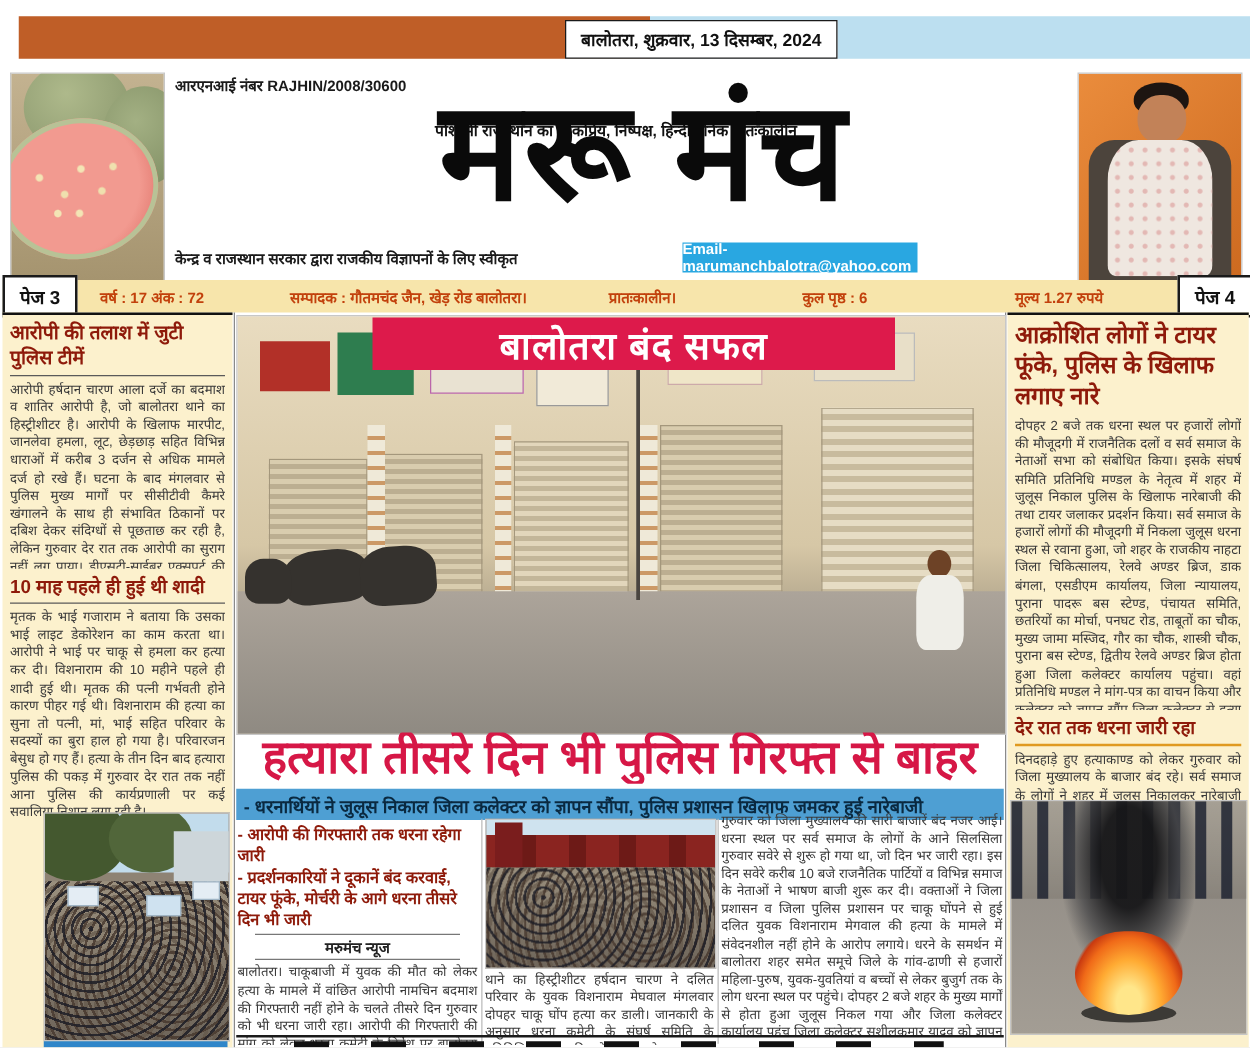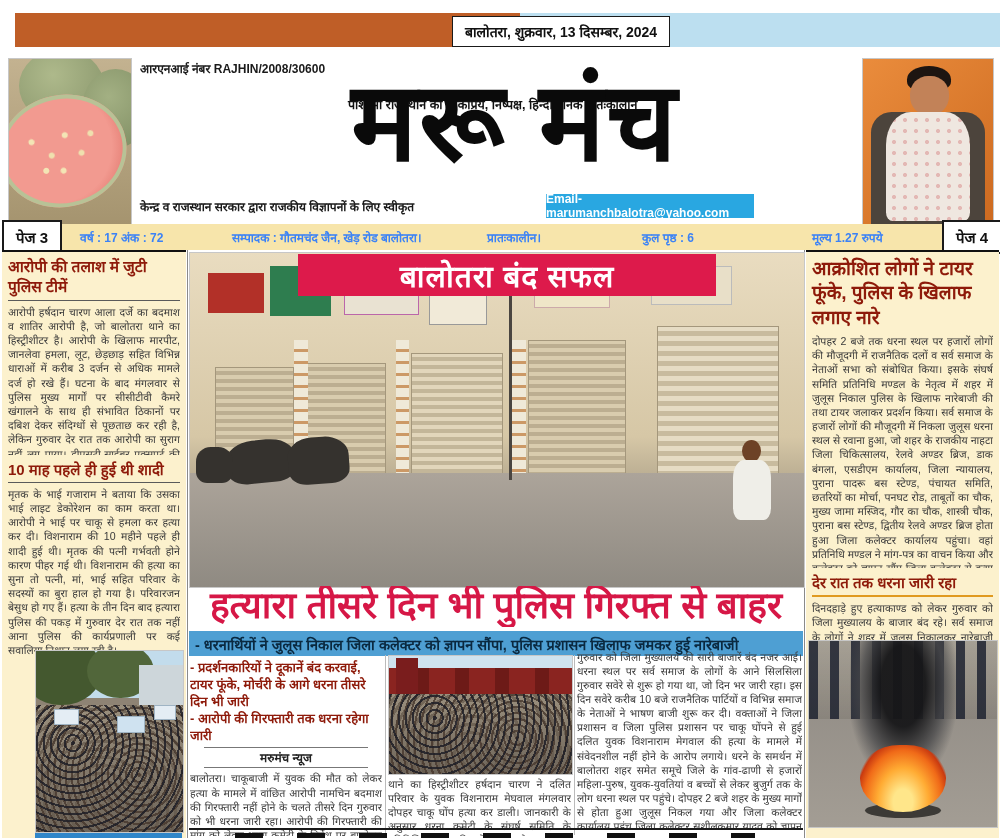--- a/index.html
+++ b/index.html
@@ -9,21 +9,21 @@
   .topbar-orange{position:absolute;left:15px;top:13px;width:505px;height:34px;background:#bf5e27;}
   .topbar-blue{position:absolute;left:520px;top:13px;width:480px;height:34px;background:#bcdff0;}
   .datebox{position:absolute;left:452px;top:16px;width:216px;height:29px;background:#fff;border:1px solid #1a1a1a;
            display:flex;align-items:center;justify-content:center;font-weight:bold;font-size:14px;color:#111;}
   
   .rni{position:absolute;left:140px;top:60px;font-size:12px;font-weight:bold;color:#1a1a1a;}
   .tagline{position:absolute;left:348px;top:62px;font-size:12.5px;font-weight:bold;color:#111;margin-top:34px;}
   .masthead{position:absolute;left:145px;top:48px;width:740px;text-align:center;font-size:110px;line-height:1.35;
             font-weight:900;color:#0a0a0a;letter-spacing:2px;white-space:nowrap;}
   .approval{position:absolute;left:140px;top:198px;font-size:12px;font-weight:bold;color:#1a1a1a;}
-  .emailbar{position:absolute;left:546px;top:194px;width:208px;height:24px;background:#29a7e1;color:#fff;
+  .emailbar{position:absolute;left:546px;top:194px;width:188px;height:24px;background:#29a7e1;color:#fff;
             font-weight:bold;font-size:12px;display:flex;align-items:center;justify-content:center;}
   
   .photo{position:absolute;overflow:hidden;border:1px solid #c7c7c7;}
   .melon{left:8px;top:58px;width:122px;height:165px;background:linear-gradient(180deg,#c3b290,#a5946f);}
   .melon .back1{position:absolute;left:8%;top:-6%;width:70%;height:45%;border-radius:50%;background:radial-gradient(circle at 40% 35%,#aeb98b,#87946a);}
   .melon .back2{position:absolute;left:60%;top:6%;width:55%;height:48%;border-radius:50%;background:radial-gradient(circle at 40% 35%,#a3b083,#7c8a60);}
   .melon .cut{position:absolute;left:-8%;top:22%;width:105%;height:68%;border-radius:50%;transform:rotate(-12deg);
       background:radial-gradient(circle at 45% 45%,#f29a90 0 60%,#e47e74 78%,#9fae7e 79%);
       box-shadow:inset 0 0 0 4px #b8c296;}
   .melon .seeds{position:absolute;left:10%;top:34%;width:70%;height:42%;transform:rotate(-12deg);
@@ -39,21 +39,21 @@
   .portrait .hair{position:absolute;left:34%;top:4%;width:34%;height:16%;border-radius:50% 50% 40% 40%;background:#1d1511;}
   .portrait .face{position:absolute;left:36%;top:10%;width:30%;height:24%;border-radius:46%;background:#c28258;}
   .portrait .body{position:absolute;left:6%;top:32%;width:88%;height:70%;border-radius:18% 18% 0 0;background:#4c443c;}
   .portrait .scarf{position:absolute;left:18%;top:32%;width:64%;height:66%;border-radius:30% 30% 8% 8%;
       background:radial-gradient(circle at 8px 8px,#e3b8b4 1.6px,transparent 2.4px) 0 0/11px 11px,#efe7e0;}
   
   .infobar{position:absolute;left:2px;top:224px;width:996px;height:26px;background:#f7e5ab;}
   .pagebox{position:absolute;top:220px;width:56px;height:30px;background:#fff;border:2px solid #1a1a1a;
            display:flex;align-items:center;justify-content:center;font-weight:bold;font-size:15px;color:#111;}
   .pb-l{left:2px;} .pb-r{left:942px;}
-  .info-item{position:absolute;top:229px;font-size:12px;font-weight:bold;color:#3b82f6;white-space:nowrap;}
+  .info-item{position:absolute;top:229px;font-size:12px;font-weight:bold;color:#c2410c;white-space:nowrap;}
   .ii0{left:80px;} .ii1{left:232px;} .ii2{left:487px;} .ii3{left:642px;} .ii4{left:812px;}
   
   .sidecol{position:absolute;top:250px;height:588px;background:#fcf1cd;border-top:2px solid #111;overflow:hidden;}
   .col-left{left:2px;width:184px;}
   .col-right{left:806px;width:193px;}
   .sc-h{font-size:15.5px;font-weight:bold;color:#8e1a0a;line-height:1.28;margin:5px 6px 3px 6px;}
   .sc-rule{border-bottom:1.5px solid #5a5a5a;margin:2px 6px;}
   .sc-rule-or{border-bottom:2px solid #e09a20;margin:1px 6px 3px 6px;}
   .sc-b{font-size:10.6px;line-height:1.34;color:#3a3a3a;text-align:justify;margin:4px 6px;overflow:hidden;}
   .lc-b1{max-height:150px;} .lc-b2{max-height:176px;} .rc-b1{max-height:234px;} .rc-b2{max-height:58px;}
@@ -216,22 +216,22 @@
     <div class="mp-man">
       <div class="head"></div>
       <div class="shirt"></div>
     </div>
   </div>
   <div class="banner">बालोतरा बंद सफल</div>
   <div class="headline">हत्यारा तीसरे दिन भी पुलिस गिरफ्त से बाहर</div>
   <div class="subhead">- धरनार्थियों ने जुलूस निकाल जिला कलेक्टर को ज्ञापन सौंपा, पुलिस प्रशासन खिलाफ जमकर हुई नारेबाजी</div>
 
   <div class="ca">
+    <div class="ca-bullet">- आरोपी की गिरफ्तारी तक धरना रहेगा जारी</div>
     <div class="ca-bullet">- प्रदर्शनकारियों ने दूकानें बंद करवाई, टायर फूंके, मोर्चरी के आगे धरना तीसरे दिन भी जारी</div>
-    <div class="ca-bullet">- आरोपी की गिरफ्तारी तक धरना रहेगा जारी</div>
     <div class="ca-byline">मरुमंच न्यूज</div>
     <div class="smallbody">बालोतरा। चाकूबाजी में युवक की मौत को लेकर हत्या के मामले में वांछित आरोपी नामचिन बदमाश की गिरफ्तारी नहीं होने के चलते तीसरे दिन गुरुवार को भी धरना जारी रहा। आरोपी की गिरफ्तारी की मांग को लेकर धरना कमेटी के निर्देश पर बालोतरा बंद के आव्हान पर तीसरे दिन गुरुवार को जिला मुख्यालय के सभी बाजार बंद नजर आए। ज्ञातव्य रहे कि मंगलवार दोपहर में जिला मुख्यालय बालोतरा के रिहायशी इलाके नेहरू कॉलोनी में टेंट खोल रहे युवक से गाड़ी हटाने को लेकर हुई कहासुनी में आला दर्जे का नामचिन बदमाश बालोतरा</div>
   </div>
   <div class="subvline svl1"></div>
   <div class="photo cb-photo">
     <div class="sky"></div>
     <div class="bannerband"></div>
     <div class="flag"></div>
     <div class="people crowd"></div>
   </div>

